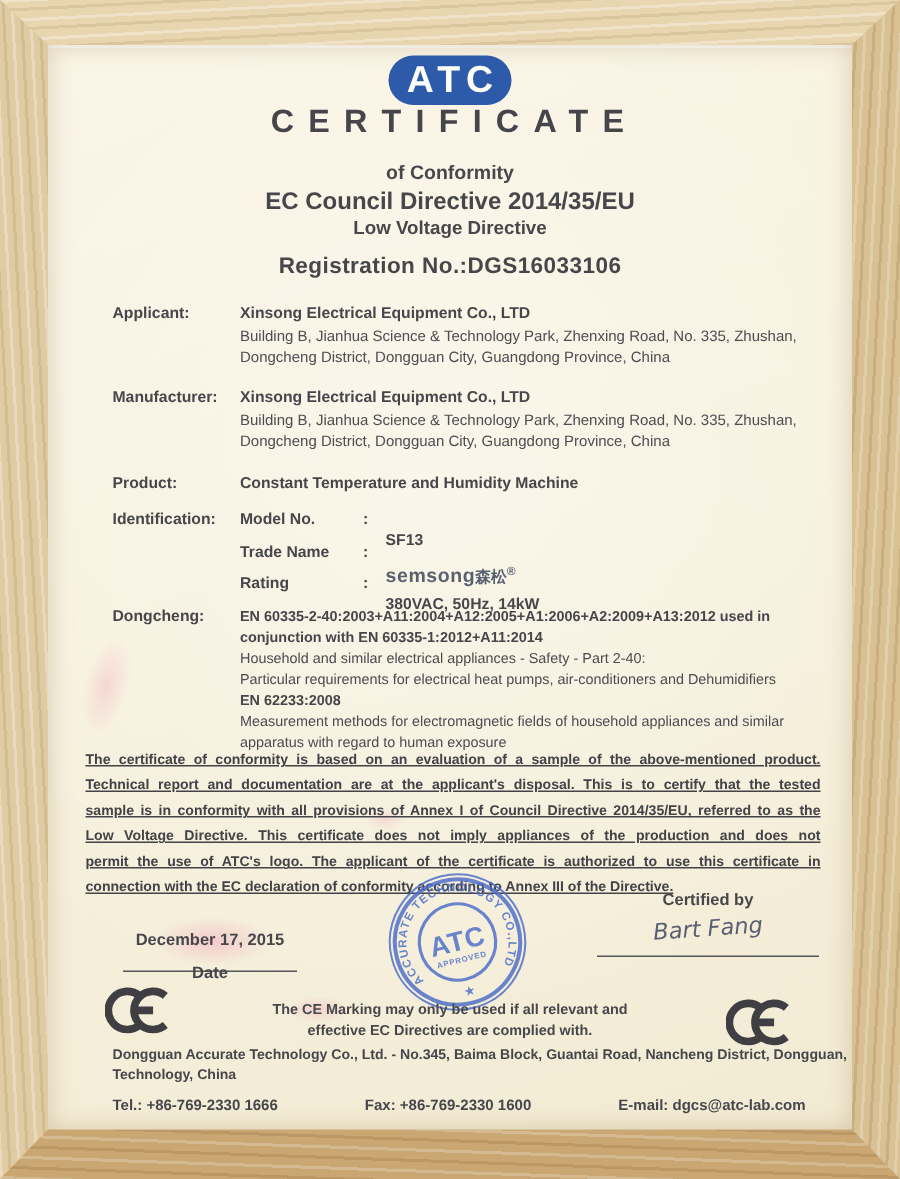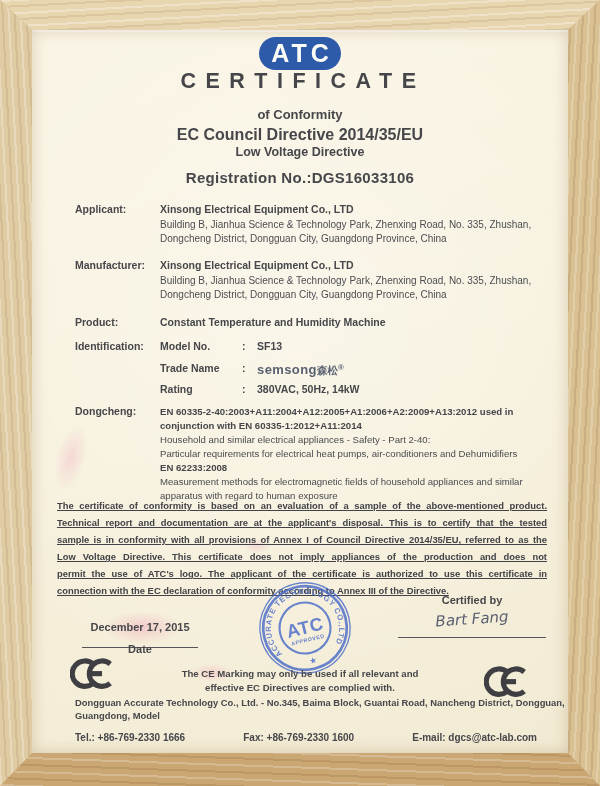--- a/index.html
+++ b/index.html
@@ -54,21 +54,21 @@
   .row-value{flex:1;}
   .co-name{font-weight:bold;margin-bottom:3px;}
   .addr{font-size:10px;line-height:13.5px;color:#4d4d52;white-space:nowrap;}
   .mb-a{margin-bottom:14px;}
   .mb-b{margin-bottom:15px;}
   .mb-c{margin-bottom:12px;}
   .bold{font-weight:bold;}
   .id-row{display:flex;height:21.5px;}
   .id-name{width:82px;flex:none;font-weight:bold;}
   .id-colon{width:15px;flex:none;font-weight:bold;}
-  .id-value{font-weight:bold;}
+  .id-value{font-weight:bold;margin-top:14px;}
   .brand{font-weight:bold;font-size:13px;color:#596070;letter-spacing:.4px;}
   .brand-cn{font-weight:bold;font-size:10.5px;color:#596070;}
   .brand-reg{font-size:8px;vertical-align:super;color:#596070;}
   .std-line{font-size:9.6px;line-height:14px;white-space:nowrap;color:#4b4b50;}
   .std-bold{font-weight:bold;color:#46464a;}
 
   .statement{position:absolute;left:25px;top:467px;width:490px;}
   .stmt-line{font-size:9.4px;font-weight:bold;line-height:17.1px;white-space:nowrap;
              text-align:justify;text-align-last:justify;color:#424247;text-decoration:underline;}
   .stmt-line:last-child{text-align-last:left;}
@@ -208,20 +208,20 @@
     <div>effective EC Directives are complied with.</div>
   </div>
   <svg class="ce-right" width="47" height="31.3" viewBox="0 0 96 64">
     <path d="M 47.2 12.1 A 26 26 0 1 0 47.2 51.9" fill="none" stroke="#3f3f43" stroke-width="10.5"></path>
     <path d="M 82.2 12.1 A 26 26 0 1 0 82.2 51.9" fill="none" stroke="#3f3f43" stroke-width="10.5"></path>
     <path d="M 39.5 32 L 65.5 32" fill="none" stroke="#3f3f43" stroke-width="10.5"></path>
   </svg>
 
   <div class="footer-address">
     <div>Dongguan Accurate Technology Co., Ltd. - No.345, Baima Block, Guantai Road, Nancheng District, Dongguan,</div>
-    <div>Guangdong, Model</div>
+    <div>Technology, China</div>
   </div>
   <div class="contact-row">
     <span>Tel.: +86-769-2330 1666</span>
     <span>Fax: +86-769-2330 1600</span>
     <span>E-mail: dgcs@atc-lab.com</span>
   </div>
 </div>
 
 </body></html>

